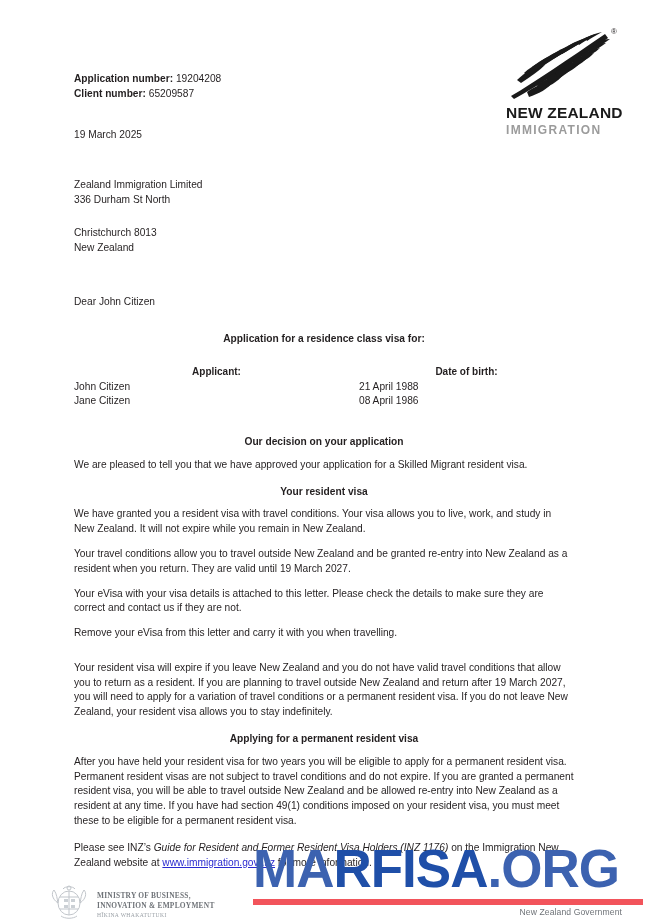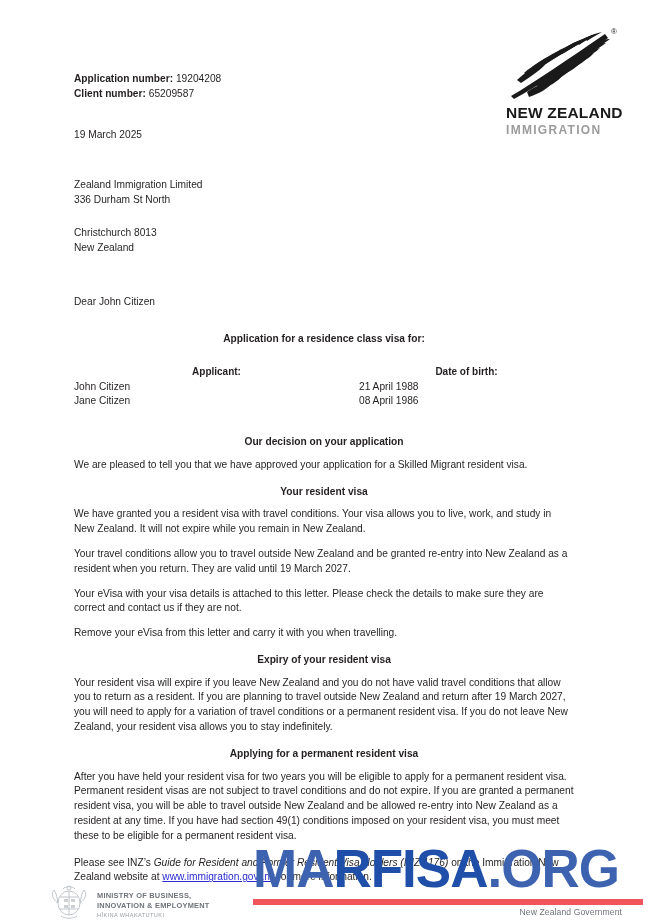--- a/index.html
+++ b/index.html
@@ -120,20 +120,21 @@
   .ital { font-style: italic; margin-top: 16px; }
 
   
   .footer-left {
     position: absolute;
     left: 48px;
     bottom: 2px;
     display: flex;
     align-items: flex-end;
     gap: 7px;
+    font-family: Liberation Serif, serif;
   }
   .crest { width: 42px; height: 38px; opacity: .85; }
   .mbie-text {
     font-size: 7.4px;
     font-weight: bold;
     letter-spacing: .25px;
     color: #6f7378;
     line-height: 1.32;
     padding-bottom: 2px;
   }
@@ -273,21 +274,20 @@
     <div class="gap-8"></div>
     <p class="para">We have granted you a resident visa with travel conditions. Your visa allows you to live, work, and study in New Zealand. It will not expire while you remain in New Zealand.</p>
     <div class="gap-10"></div>
     <p class="para">Your travel conditions allow you to travel outside New Zealand and be granted re-entry into New Zealand as a resident when you return. They are valid until 19 March 2027.</p>
     <div class="gap-10"></div>
     <p class="para">Your eVisa with your visa details is attached to this letter. Please check the details to make sure they are correct and contact us if they are not.</p>
     <div class="gap-10"></div>
     <p class="para">Remove your eVisa from this letter and carry it with you when travelling.</p>
 
     <div class="gap-12"></div>
-    <h2 class="section">Expiry of your resident visa</h2>
     <div class="gap-8"></div>
     <p class="para">Your resident visa will expire if you leave New Zealand and you do not have valid travel conditions that allow you to return as a resident. If you are planning to travel outside New Zealand and return after 19 March 2027, you will need to apply for a variation of travel conditions or a permanent resident visa. If you do not leave New Zealand, your resident visa allows you to stay indefinitely.</p>
 
     <div class="gap-12"></div>
     <h2 class="section">Applying for a permanent resident visa</h2>
     <div class="gap-8"></div>
     <p class="para">After you have held your resident visa for two years you will be eligible to apply for a permanent resident visa. Permanent resident visas are not subject to travel conditions and do not expire. If you are granted a permanent resident visa, you will be able to travel outside New Zealand and be allowed re-entry into New Zealand as a resident at any time. If you have had section 49(1) conditions imposed on your resident visa, you must meet these to be eligible for a permanent resident visa.</p>
 
     <div class="gap-12"></div>
     <p class="para">

